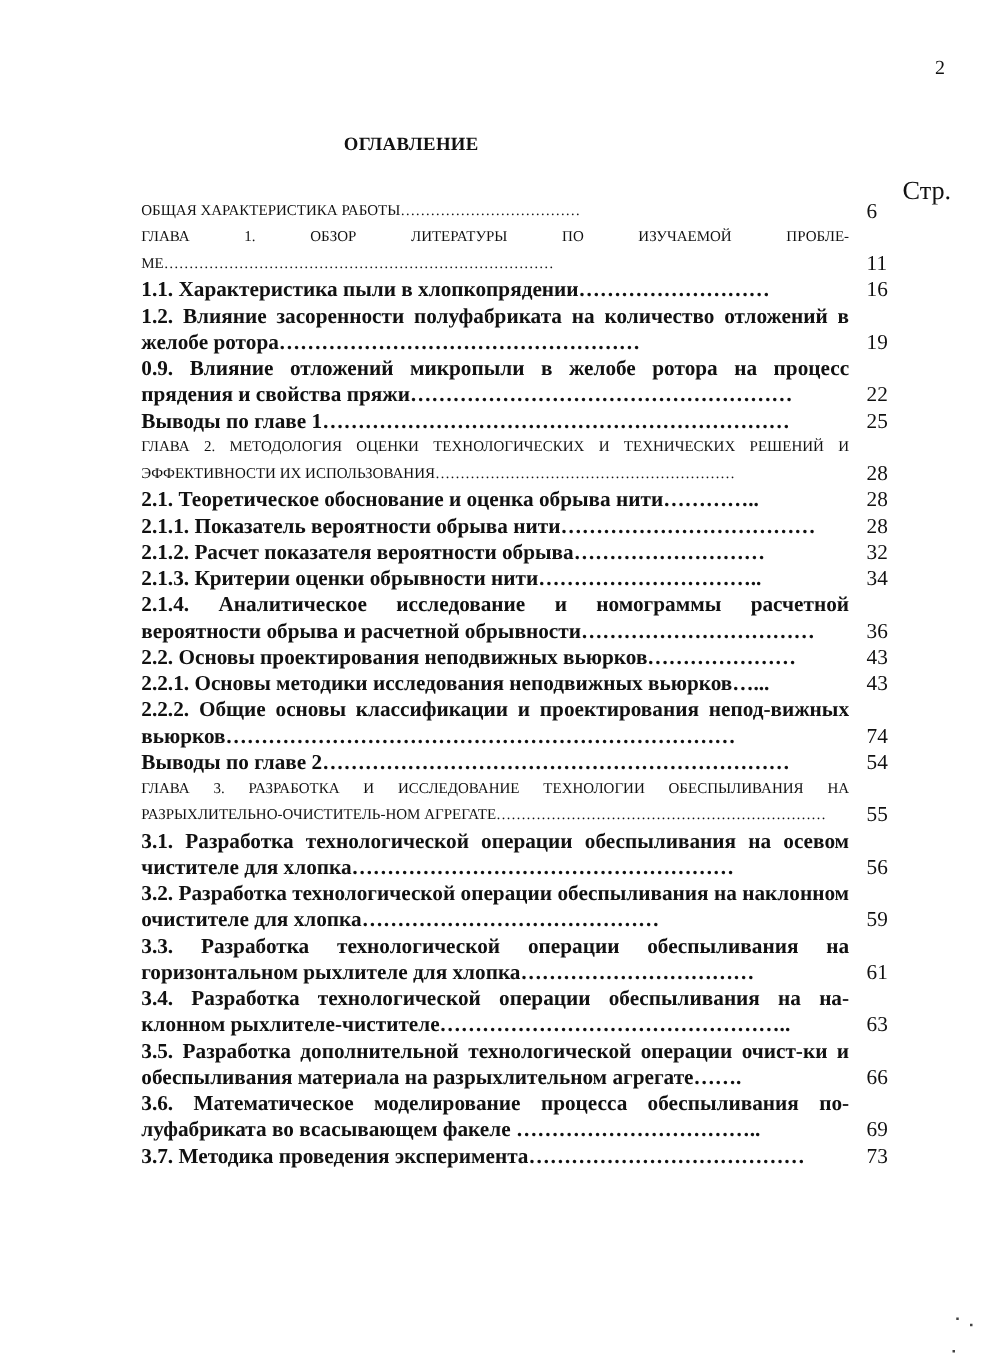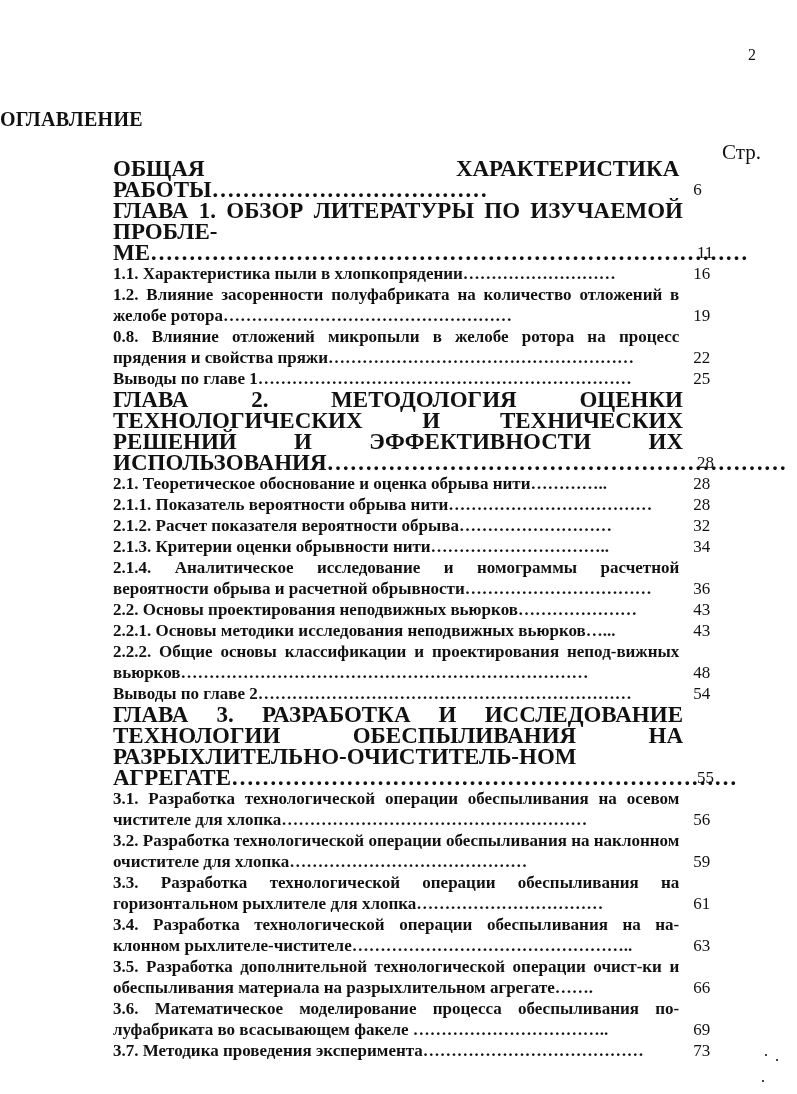--- a/index.html
+++ b/index.html
@@ -1,26 +1,26 @@
 <!DOCTYPE html>
 <html><head>
   <meta charset="utf-8">
   <style>
     html, body { margin: 0; padding: 0; background: #ffffff; }
     body { width: 797px; height: 1094px; position: relative; overflow: hidden;
            font-family: "Liberation Serif", "DejaVu Serif", serif; color: #111; }
     .page-number { position: absolute; left: 748px; top: 46px; font-size: 16px; }
-    .toc-title { position: absolute; left: 0; width: 658px; top: 108px; text-align: left;
-                 font-size: 20px; font-weight: bold; letter-spacing: 0.3px; }
+    .toc-title { position: absolute; left: 0; width: 658px; top: 108px; text-align: center;
+                 font-size: 15px; font-weight: bold; letter-spacing: 0.3px; }
     .page-col-header { position: absolute; left: 722px; top: 140px; font-size: 21px; }
     .toc { position: absolute; left: 113px; top: 158px; width: 620px; }
     .entry { display: flex; align-items: flex-end; font-size: 17px; line-height: 21px; }
     .entry .text { width: 570px; text-align: justify; text-align-last: left; }
     .entry.bold .text { font-weight: bold; }
-    .entry.upper .text { font-weight: bold; font-size: 23px; }
+    .entry.upper .text { font-weight: normal; font-size: 12px; }
     .entry .pg { width: 40px; padding-left: 14px; }
     .specks { position: absolute; }
     .speck { position: absolute; width: 2px; height: 2px; background: #444; }
   </style>
 </head>
 <body>
 
 <div class="page-number">2</div>
 <div class="toc-title">ОГЛАВЛЕНИЕ</div>
 <div class="page-col-header">Стр.</div>
@@ -36,21 +36,21 @@
     </div>
   <div class="entry bold">
       <span class="text">1.1. Характеристика пыли в хлопкопрядении………………………</span>
       <span class="pg">16</span>
     </div>
   <div class="entry bold">
       <span class="text">1.2. Влияние засоренности полуфабриката на количество отложений в желобе ротора……………………………………………</span>
       <span class="pg">19</span>
     </div>
   <div class="entry bold">
-      <span class="text">0.8. Влияние отложений микропыли в желобе ротора на процесс прядения и свойства пряжи………………………………………………</span>
+      <span class="text">0.9. Влияние отложений микропыли в желобе ротора на процесс прядения и свойства пряжи………………………………………………</span>
       <span class="pg">22</span>
     </div>
   <div class="entry bold">
       <span class="text">Выводы по главе 1…………………………………………………………</span>
       <span class="pg">25</span>
     </div>
   <div class="entry upper">
       <span class="text">ГЛАВА 2. МЕТОДОЛОГИЯ ОЦЕНКИ ТЕХНОЛОГИЧЕСКИХ И ТЕХНИЧЕСКИХ РЕШЕНИЙ И ЭФФЕКТИВНОСТИ ИХ ИСПОЛЬЗОВАНИЯ……………………………………………………</span>
       <span class="pg">28</span>
     </div>
@@ -77,21 +77,21 @@
   <div class="entry bold">
       <span class="text">2.2. Основы проектирования неподвижных вьюрков…………………</span>
       <span class="pg">43</span>
     </div>
   <div class="entry bold">
       <span class="text">2.2.1. Основы методики исследования неподвижных вьюрков…...</span>
       <span class="pg">43</span>
     </div>
   <div class="entry bold">
       <span class="text">2.2.2. Общие основы классификации и проектирования непод-вижных вьюрков………………………………………………………………</span>
-      <span class="pg">48</span>
+      <span class="pg">74</span>
     </div>
   <div class="entry bold">
       <span class="text">Выводы по главе 2…………………………………………………………</span>
       <span class="pg">54</span>
     </div>
   <div class="entry upper">
       <span class="text">ГЛАВА 3. РАЗРАБОТКА И ИССЛЕДОВАНИЕ ТЕХНОЛОГИИ ОБЕСПЫЛИВАНИЯ НА РАЗРЫХЛИТЕЛЬНО-ОЧИСТИТЕЛЬ-НОМ АГРЕГАТЕ…………………………………………………………</span>
       <span class="pg">55</span>
     </div>
   <div class="entry bold">

